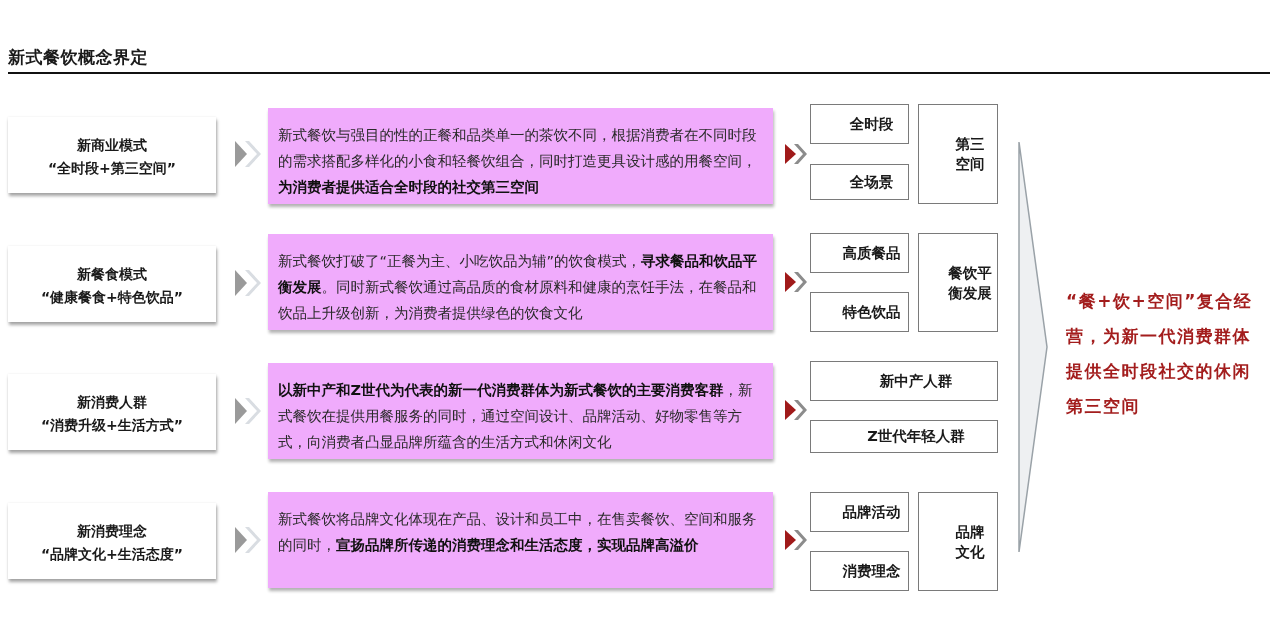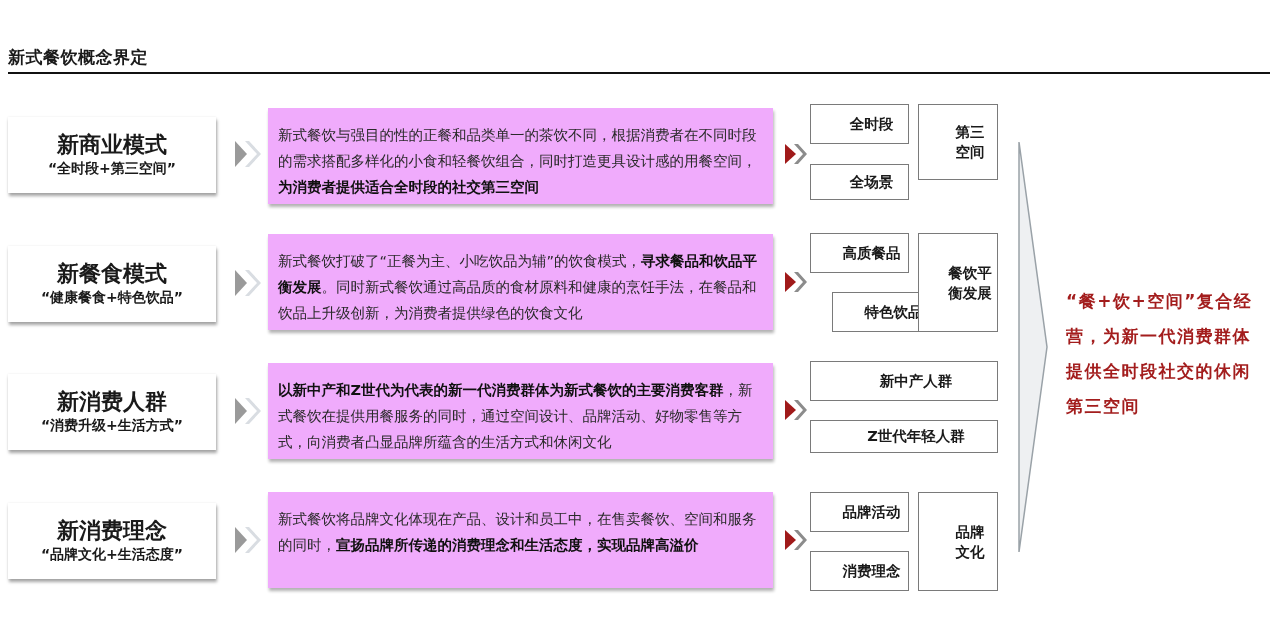--- a/index.html
+++ b/index.html
@@ -4,21 +4,21 @@
 <style>
   html, body { margin:0; padding:0; background:#ffffff; }
   body { width:1280px; height:640px; position:relative; overflow:hidden;
          font-family:"DejaVu Sans","Liberation Sans",sans-serif; color:#1a1a1a; }
   .title { position:absolute; left:8px; top:46px; font-size:17px; font-weight:bold; color:#1a1a1a; letter-spacing:0.5px; }
   .rule { position:absolute; left:8px; top:72px; width:1262px; height:2px; background:#111; }
 
   .left-card { position:absolute; left:8px; width:208px; height:76px; background:#fff;
                box-shadow: 1px 3px 3px rgba(0,0,0,0.35), 0 0 2px rgba(0,0,0,0.08);
                display:flex; flex-direction:column; align-items:center; justify-content:center; }
-  .left-card .h { font-size:22px; font-weight:bold; color:#1a1a1a; line-height:26px; }
+  .left-card .h { font-size:14px; font-weight:bold; color:#1a1a1a; line-height:26px; }
   .left-card .s { font-size:14px; font-weight:bold; color:#1a1a1a; line-height:20px; }
 
   .gray-chev { position:absolute; left:233px; width:30px; height:30px; }
   .desc { position:absolute; left:268px; width:505px; height:96px; background:#f0abfc;
           box-shadow: 1px 3px 3px rgba(0,0,0,0.3);
           box-sizing:border-box; padding:14px 10px 0 10px; font-size:14.5px; line-height:26px; color:#2a2a2a; }
   .desc b { color:#111; }
 
   .red-chev { position:absolute; left:784px; width:24px; height:24px; }
   .tag { position:absolute; background:#fff; border:1px solid #7a7a7a; box-sizing:border-box;
@@ -45,42 +45,42 @@
 </svg>
 <div class="desc" style="top:108px;">
   <span>新式餐饮与强目的性的正餐和品类单一的茶饮不同，根据消费者在不同时段的需求搭配多样化的小食和轻餐饮组合，同时打造更具设计感的用餐空间，</span><b>为消费者提供适合全时段的社交第三空间</b><span></span>
 </div>
 <svg class="red-chev" style="top:142px;" viewBox="0 0 24 24">
   <polygon points="1,2 12,12 1,22" fill="#a01a1a"></polygon>
   <polygon points="10,2 14,2 23,12 14,22 10,22 19,12" fill="#8c8c8c"></polygon>
 </svg>
 <div class="tag" style="left:810px;top:104px;width:99px;height:40px;">全时段</div>
 <div class="tag" style="left:810px;top:164px;width:99px;height:36px;">全场景</div>
-<div class="tag big" style="left:918px;top:104px;width:80px;height:76px;">
+<div class="tag big" style="left:918px;top:104px;width:80px;height:100px;">
   <span>第三</span>
   <span>空间</span>
 </div>
 
 <div class="left-card" style="top:246px;">
   <div class="h">新餐食模式</div>
   <div class="s">“健康餐食+特色饮品”</div>
 </div>
 <svg class="gray-chev" style="top:268px;" viewBox="0 0 30 30">
   <polygon points="2,2 14,15 2,28" fill="#9a9a9a"></polygon>
   <polygon points="12,2 16,2 28,15 16,28 12,28 24,15" fill="#d9dde2"></polygon>
 </svg>
 <div class="desc" style="top:234px;">
   <span>新式餐饮打破了“正餐为主、小吃饮品为辅”的饮食模式，</span><b>寻求餐品和饮品平衡发展</b><span>。同时新式餐饮通过高品质的食材原料和健康的烹饪手法，在餐品和饮品上升级创新，为消费者提供绿色的饮食文化</span>
 </div>
 <svg class="red-chev" style="top:270px;" viewBox="0 0 24 24">
   <polygon points="1,2 12,12 1,22" fill="#a01a1a"></polygon>
   <polygon points="10,2 14,2 23,12 14,22 10,22 19,12" fill="#8c8c8c"></polygon>
 </svg>
 <div class="tag" style="left:810px;top:233px;width:99px;height:40px;">高质餐品</div>
-<div class="tag" style="left:832px;top:292px;width:99px;height:40px;">特色饮品</div>
+<div class="tag" style="left:810px;top:292px;width:99px;height:40px;">特色饮品</div>
 <div class="tag big" style="left:918px;top:233px;width:80px;height:99px;">
   <span>餐饮平</span>
   <span>衡发展</span>
 </div>
 
 <div class="left-card" style="top:374px;">
   <div class="h">新消费人群</div>
   <div class="s">“消费升级+生活方式”</div>
 </div>
 <svg class="gray-chev" style="top:396px;" viewBox="0 0 30 30">

